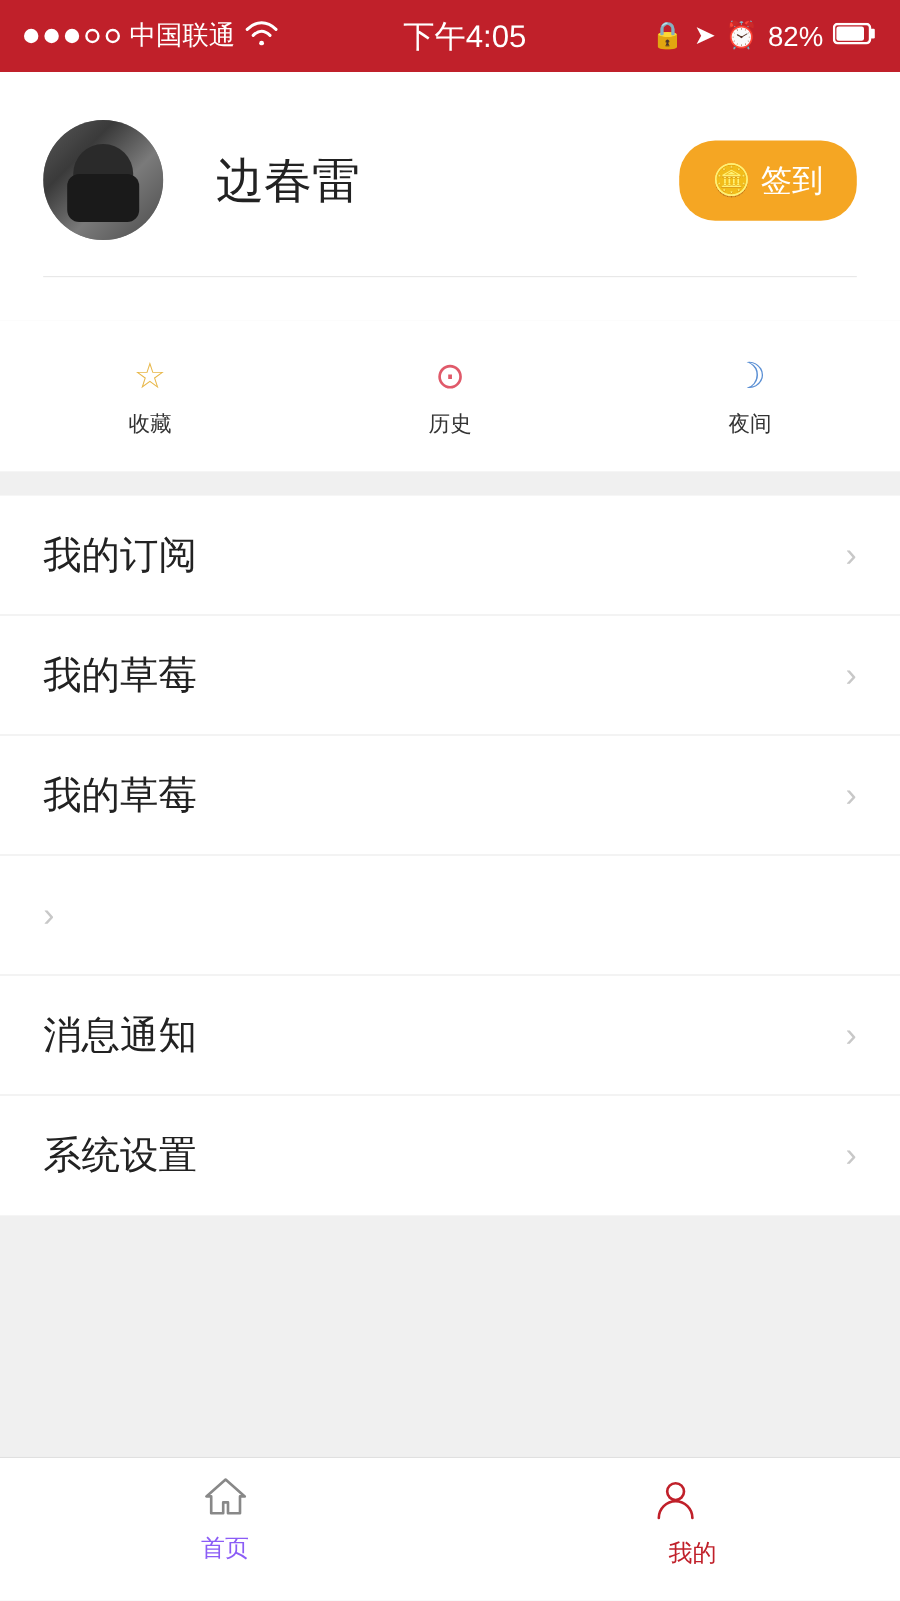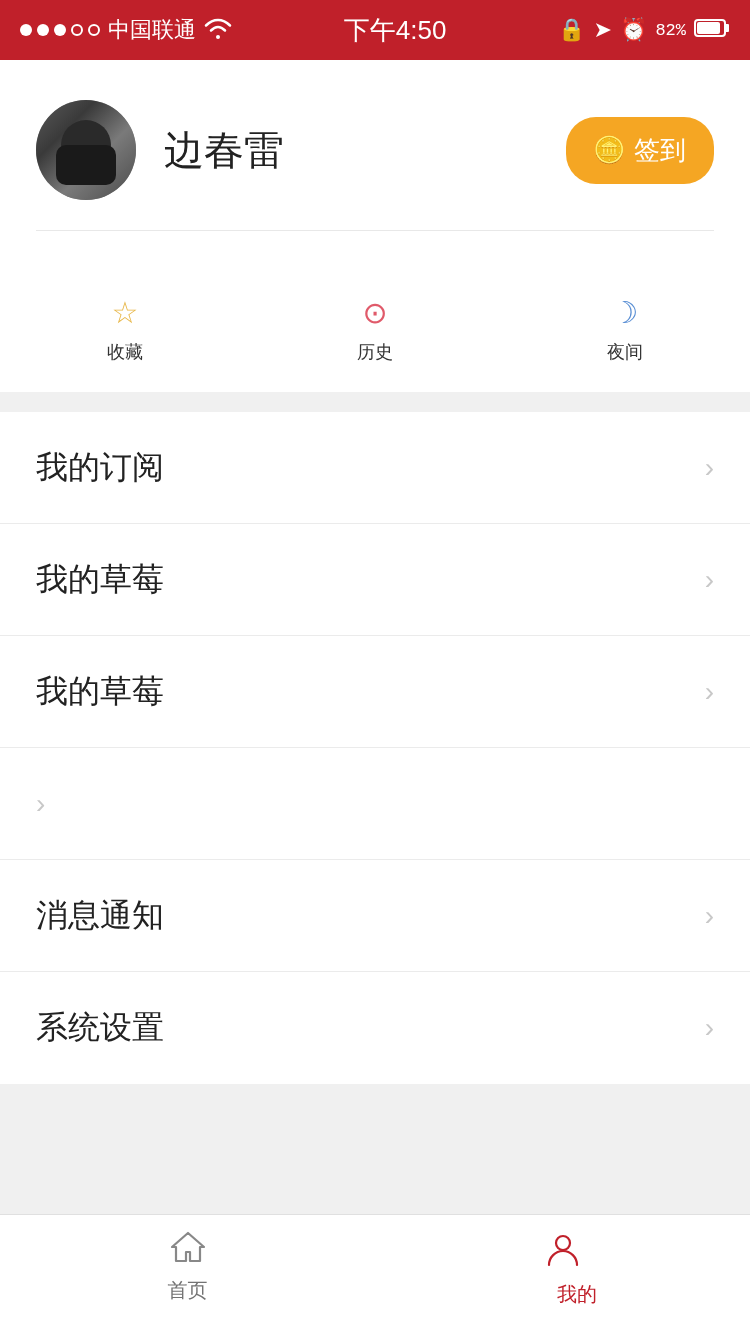--- a/index.html
+++ b/index.html
@@ -37,37 +37,37 @@
     }
     .dot {
       width: 12px; height: 12px; border-radius: 50%;
     }
     .dot.filled { background: white; }
     .dot.empty { background: transparent; border: 2px solid white; }
     .carrier { font-size: 22px; }
     .wifi-icon { font-size: 20px; }
     .status-center { font-size: 26px; font-weight: 500; }
     .status-right { display: flex; align-items: center; gap: 8px; font-size: 22px; }
-    .battery-text { font-size: 17px; font-family: Liberation Mono, monospace; }
+    .battery-text { font-size: 23px; }
 
     
     .profile-card {
       background: white;
       margin: 0;
       padding: 40px 36px 36px 36px;
     }
     .profile-top {
       display: flex;
       align-items: center;
       justify-content: space-between;
     }
     .profile-info {
       display: flex;
       align-items: center;
-      gap: 28px;
+      gap: 44px;
     }
     .avatar {
       width: 100px;
       height: 100px;
       border-radius: 50%;
       background: #888;
       overflow: hidden;
       flex-shrink: 0;
     }
     .avatar-inner {
@@ -162,21 +162,21 @@
 
     
     .menu-list {
       background: white;
     }
     .menu-item {
       display: flex;
       align-items: center;
       justify-content: space-between;
       padding: 0 36px;
-      height: 112px;
+      height: 100px;
       border-bottom: 1px solid #ebebeb;
       cursor: pointer;
     }
     .menu-item:last-child {
       border-bottom: none;
     }
     .menu-label {
       font-size: 32px;
       color: #222;
     }
@@ -209,21 +209,21 @@
     .tab-icon {
       font-size: 36px;
       color: #888;
       line-height: 1;
     }
     .tab-icon.active {
       color: #c0202a;
     }
     .tab-label {
       font-size: 20px;
-      color: #737373;
+      color: #8b5cf6;
     }
     .tab-label.active {
       color: #c0202a;
       margin-left: 29px;
     }
   </style>
 </head>
 <body>
 
 <div class="status-bar">
@@ -237,21 +237,21 @@
     </div>
     <span class="carrier">中国联通</span>
     <span class="wifi-icon">
       <svg width="28" height="22" viewBox="0 0 28 22" fill="none">
         <path d="M14 18a2 2 0 110 4 2 2 0 010-4z" fill="white"></path>
         <path d="M7 13.5C9 11.5 11.4 10 14 10s5 1.5 7 3.5" stroke="white" stroke-width="2.5" fill="none" stroke-linecap="round"></path>
         <path d="M2 8.5C5.5 5 9.5 3 14 3s8.5 2 12 5.5" stroke="white" stroke-width="2.5" fill="none" stroke-linecap="round"></path>
       </svg>
     </span>
   </div>
-  <div class="status-center">下午4:50</div>
+  <div class="status-center">下午4:05</div>
   <div class="status-right">
     <span>🔒</span>
     <span>➤</span>
     <span>⏰</span>
     <span class="battery-text">82%</span>
     <span>
       <svg width="36" height="18" viewBox="0 0 36 18">
         <rect x="1" y="1" width="30" height="16" rx="3" stroke="white" stroke-width="2" fill="none"></rect>
         <rect x="31" y="5" width="4" height="8" rx="1" fill="white"></rect>
         <rect x="3" y="3" width="23" height="12" rx="2" fill="white"></rect>

